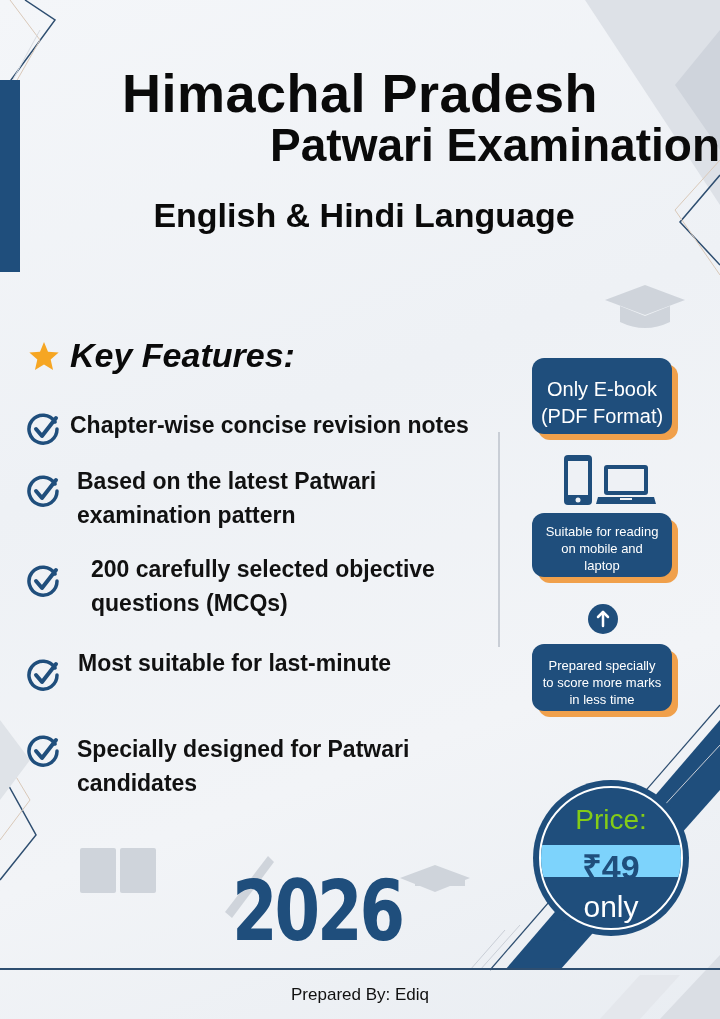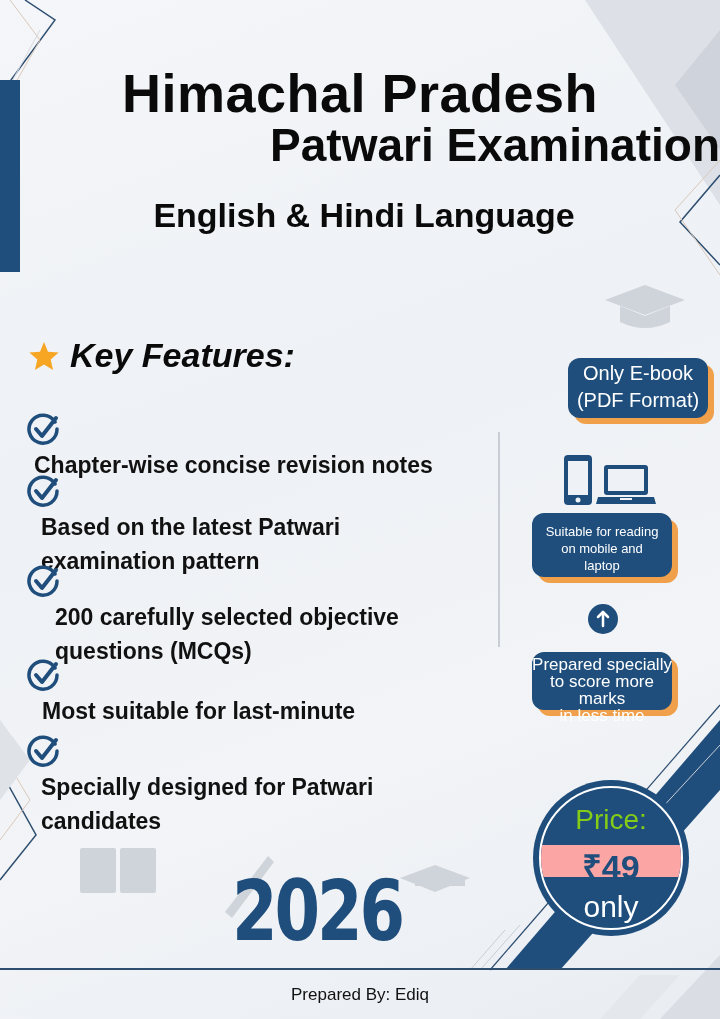--- a/index.html
+++ b/index.html
@@ -6,37 +6,37 @@
   body { width:720px; height:1019px; overflow:hidden; font-family:"Liberation Sans", sans-serif; }
   .page { position:relative; width:720px; height:1019px; overflow:hidden;
     background: linear-gradient(160deg, #f4f6f9 0%, #eef1f5 40%, #f2f4f7 70%, #e9edf2 100%); }
   .abs { position:absolute; }
   .leftbar { left:0; top:80px; width:20px; height:192px; background:#1f4e7c; }
   .title1 { left:0; width:720px; top:62px; text-align:center; font-weight:bold; font-size:54px; color:#0a0a0a; letter-spacing:0.5px; }
   .title2 { left:0; width:720px; top:118px; text-align:right; font-weight:bold; font-size:46px; color:#0a0a0a; }
   .title3 { left:0; width:728px; top:196px; text-align:center; font-weight:bold; font-size:34px; color:#0a0a0a; }
   .kf { left:28px; top:336px; display:flex; align-items:center; gap:10px; }
   .kf-label { font-weight:bold; font-size:34px; color:#0a0a0a;font-style:italic; }
-  .feat { position:absolute; left:26px; display:flex; align-items:flex-start;flex-direction:column; }
+  .feat { position:absolute; left:26px; display:flex; align-items:flex-start; }
   .feat .chk { width:36px; height:36px; margin-top:4px; flex:none; }
   .feat .txt { font-weight:bold; font-size:23px; line-height:34px; color:#111; margin-left:12px; }
   .vline { left:498px; top:432px; width:2px; height:215px; background:#c9ced6; }
   .pill { position:absolute; background:#1f4e7c; color:#fff; text-align:center; border-radius:12px;
     box-shadow: 6px 6px 0 #f0a04b; }
-  .pill1 { left:532px; top:358px; width:140px; height:58px; font-size:20px; line-height:27px; padding-top:2px;margin-left:36px; }
+  .pill1 { left:532px; top:358px; width:140px; height:58px; font-size:20px; line-height:27px; padding-top:18px; }
   .pill2 { left:532px; top:513px; width:140px; height:54px; font-size:13px; line-height:17px; padding-top:10px; }
-  .pill3 { left:532px; top:644px; width:140px; height:54px; font-size:17px; line-height:17px; padding-top:4px;margin-top:8px; }
+  .pill3 { left:532px; top:644px; width:140px; height:54px; font-size:13px; line-height:17px; padding-top:13px; }
   .arrow-circ { left:588px; top:604px; width:30px; height:30px; border-radius:50%; background:#1f4e7c; }
   .year { left:232px; top:862px; font-size:84px; font-weight:bold; color:#1f4e7c; font-family:"DejaVu Sans", sans-serif; letter-spacing:-4px; transform:scaleX(0.78); transform-origin:left top; }
   .bottom-line { left:0; top:968px; width:720px; height:2px; background:#2e4e70; }
   .prepared { left:0; width:720px; top:985px; text-align:center; font-size:17px; color:#111; }
   .price { left:533px; top:780px; width:156px; height:156px; border-radius:50%; background:#1f4e7c; }
   .price-inner { position:absolute; left:6px; top:6px; width:140px; height:140px; border-radius:50%; border:2px solid #fff; overflow:hidden; }
   .price-label { position:absolute; left:0; width:140px; top:16px; text-align:center; color:#84cc16; font-size:28px; }
-  .price-band { position:absolute; left:0; top:57px; width:140px; height:32px; background:#fca5a5; text-align:center; color:#1f4e7c; font-weight:bold; font-size:34px; line-height:44px; }
+  .price-band { position:absolute; left:0; top:57px; width:140px; height:32px; background:#7dd3fc; text-align:center; color:#1f4e7c; font-weight:bold; font-size:34px; line-height:44px; }
   .price-only { position:absolute; left:0; width:140px; top:102px; text-align:center; color:#fff; font-size:30px; }
 </style>
 </head>
 <body>
 
 <div class="page">
 
   <svg class="abs" style="left:0;top:0" width="720" height="1019">
 
     <polygon points="585,0 720,0 720,205" fill="#dde1e7"></polygon>

